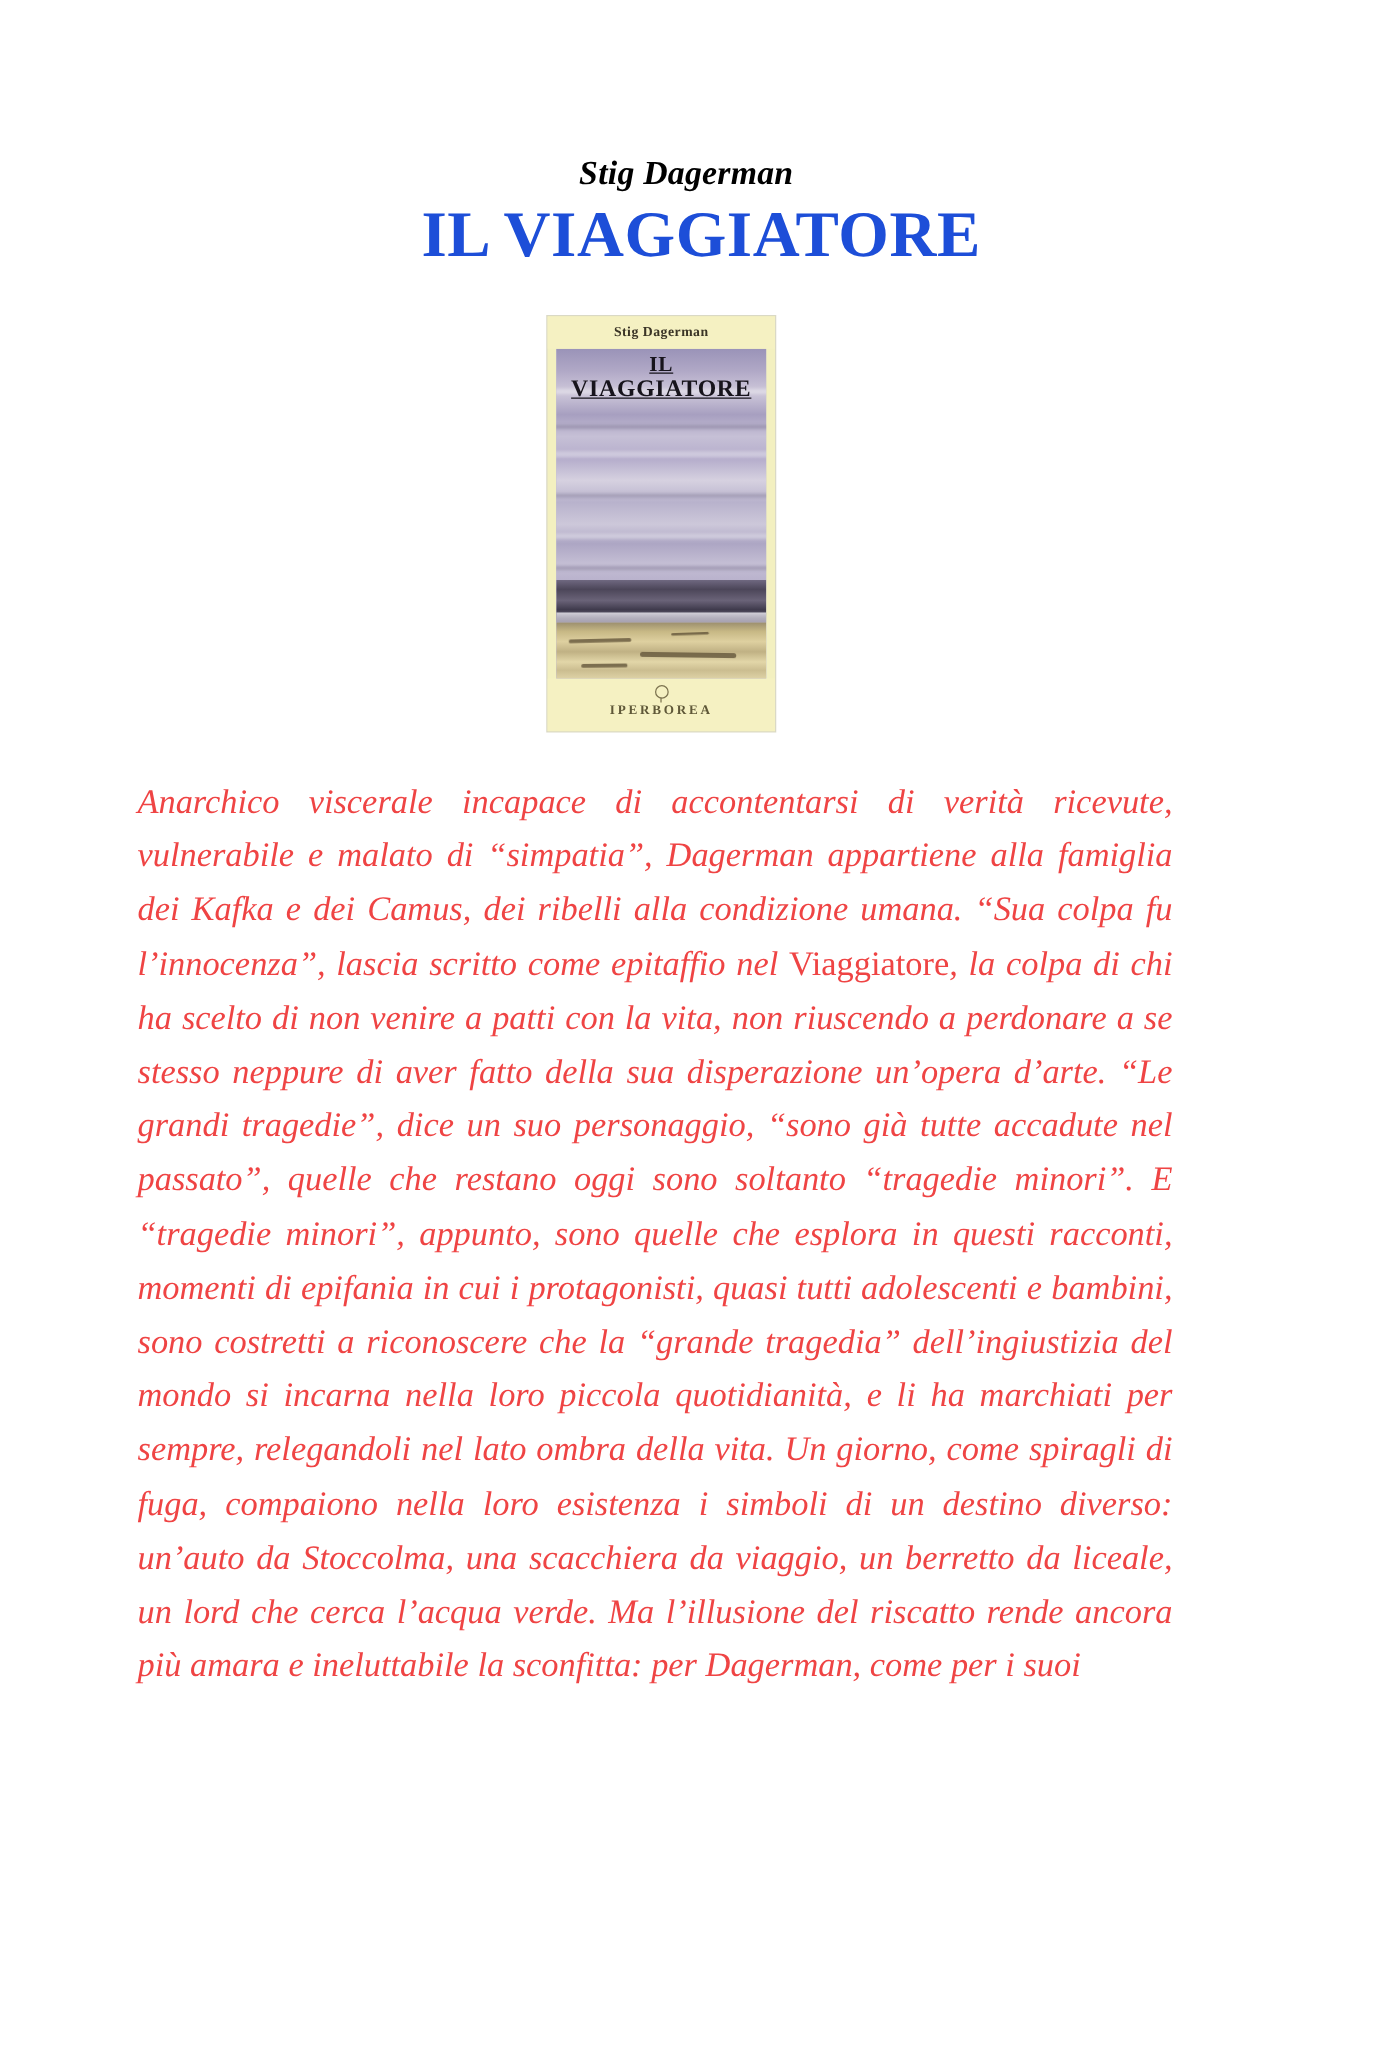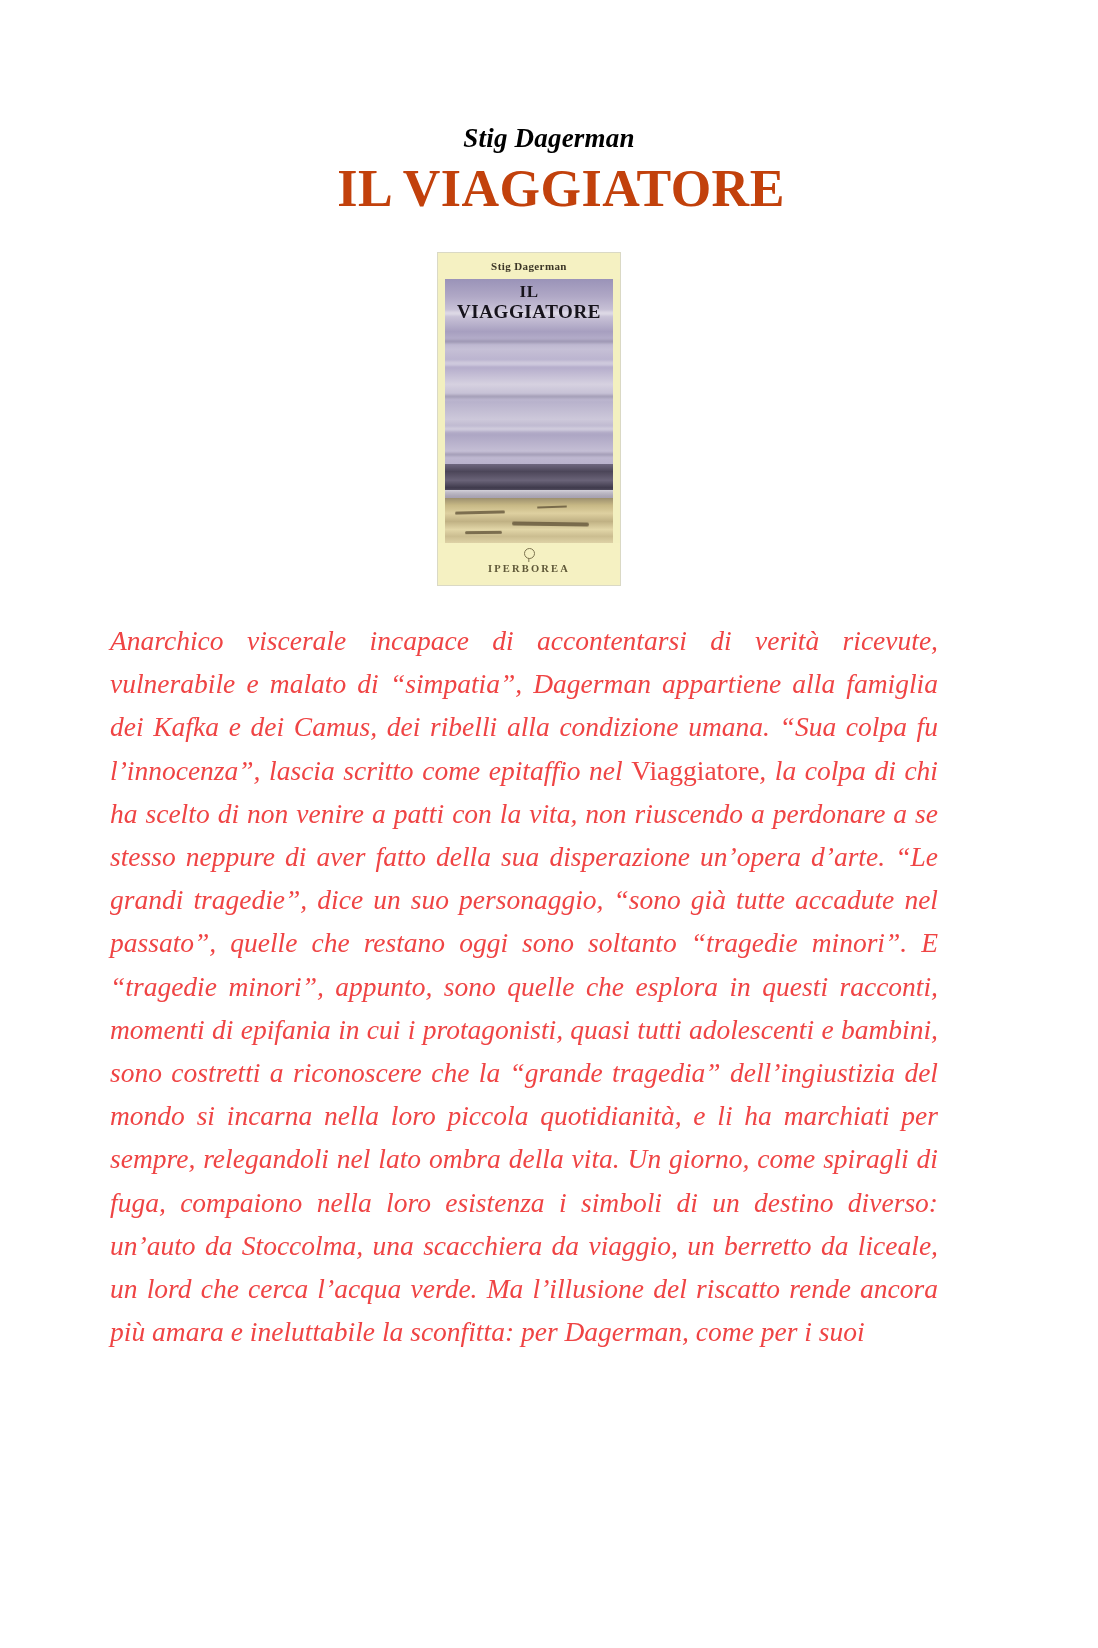--- a/index.html
+++ b/index.html
@@ -39,21 +39,21 @@
     letter-spacing: 0.2px;
     line-height: 1.1;
     color: #000;
   }
   .book-title {
     font-weight: bold;
     font-size: 52px;
     letter-spacing: 0.5px;
     line-height: 1.12;
     margin-top: 6px;
-    color: #c2410c;
+    color: #1d4ed8;
     margin-left: 24px;
   }
 
   
   .cover-wrap {
     position: absolute;
     left: 438px;
     top: 253px;
     width: 182px;
     height: 332px;
@@ -181,20 +181,21 @@
     top: 30px;
     left: 8px;
     right: 8px;
     text-align: center;
     z-index: 4;
     font-family: "Liberation Serif", serif;
     font-weight: bold;
     color: #17141c;
     line-height: 1.08;
     letter-spacing: 0.6px;
+    text-decoration: underline;
   }
   .cover-title .ct-il {
     display: block;
     font-size: 17px;
   }
   .cover-title .ct-main {
     display: block;
     font-size: 19px;
     margin-top: 1px;
   }

